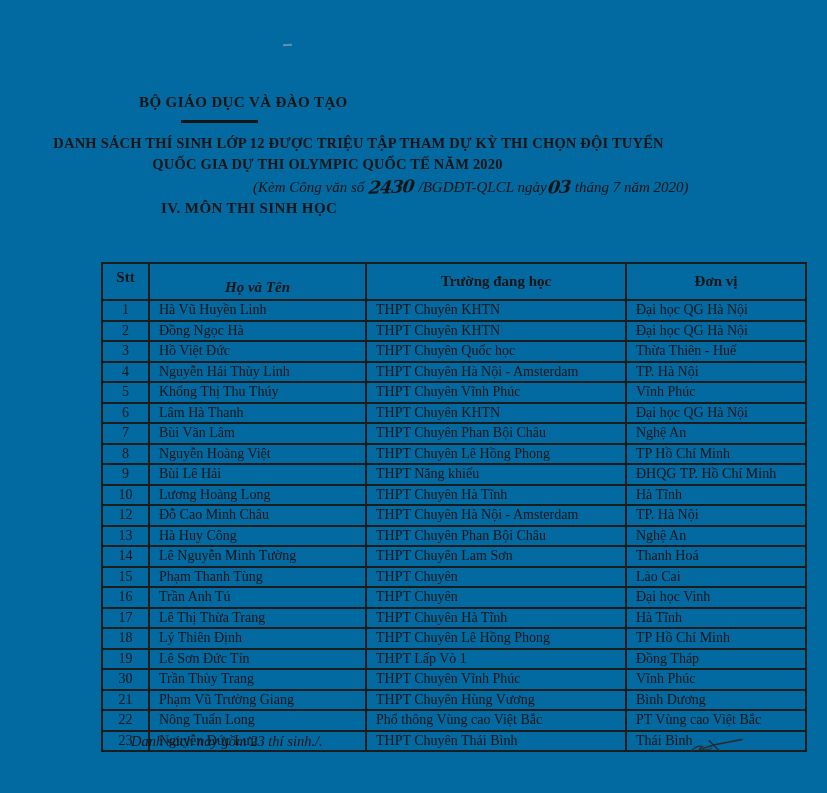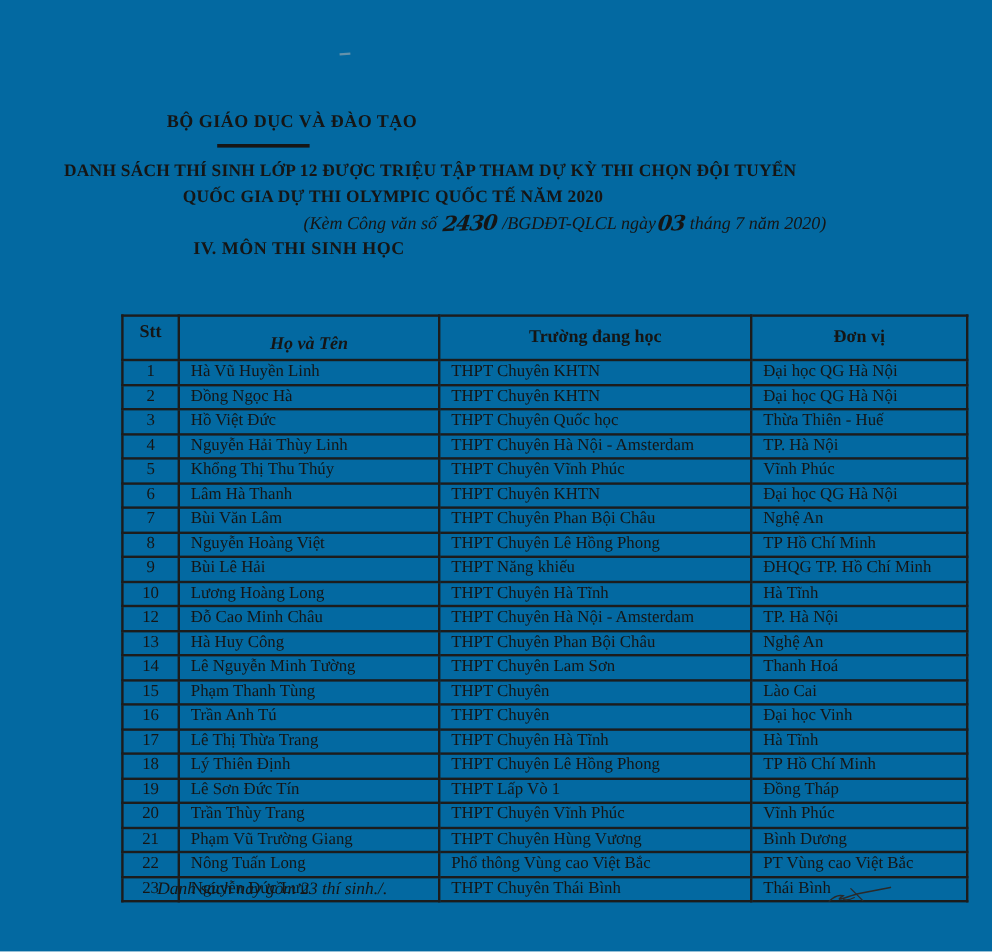--- a/index.html
+++ b/index.html
@@ -315,21 +315,21 @@
         </tr>
 
         <tr>
           <td class="td-stt">19</td>
           <td class="td-name">Lê Sơn Đức Tín</td>
           <td class="td-school">THPT Lấp Vò 1</td>
           <td class="td-unit">Đồng Tháp</td>
         </tr>
 
         <tr>
-          <td class="td-stt">20</td>
+          <td class="td-stt">30</td>
           <td class="td-name">Trần Thùy Trang</td>
           <td class="td-school">THPT Chuyên Vĩnh Phúc</td>
           <td class="td-unit">Vĩnh Phúc</td>
         </tr>
 
         <tr>
           <td class="td-stt">21</td>
           <td class="td-name">Phạm Vũ Trường Giang</td>
           <td class="td-school">THPT Chuyên Hùng Vương</td>
           <td class="td-unit">Bình Dương</td>

